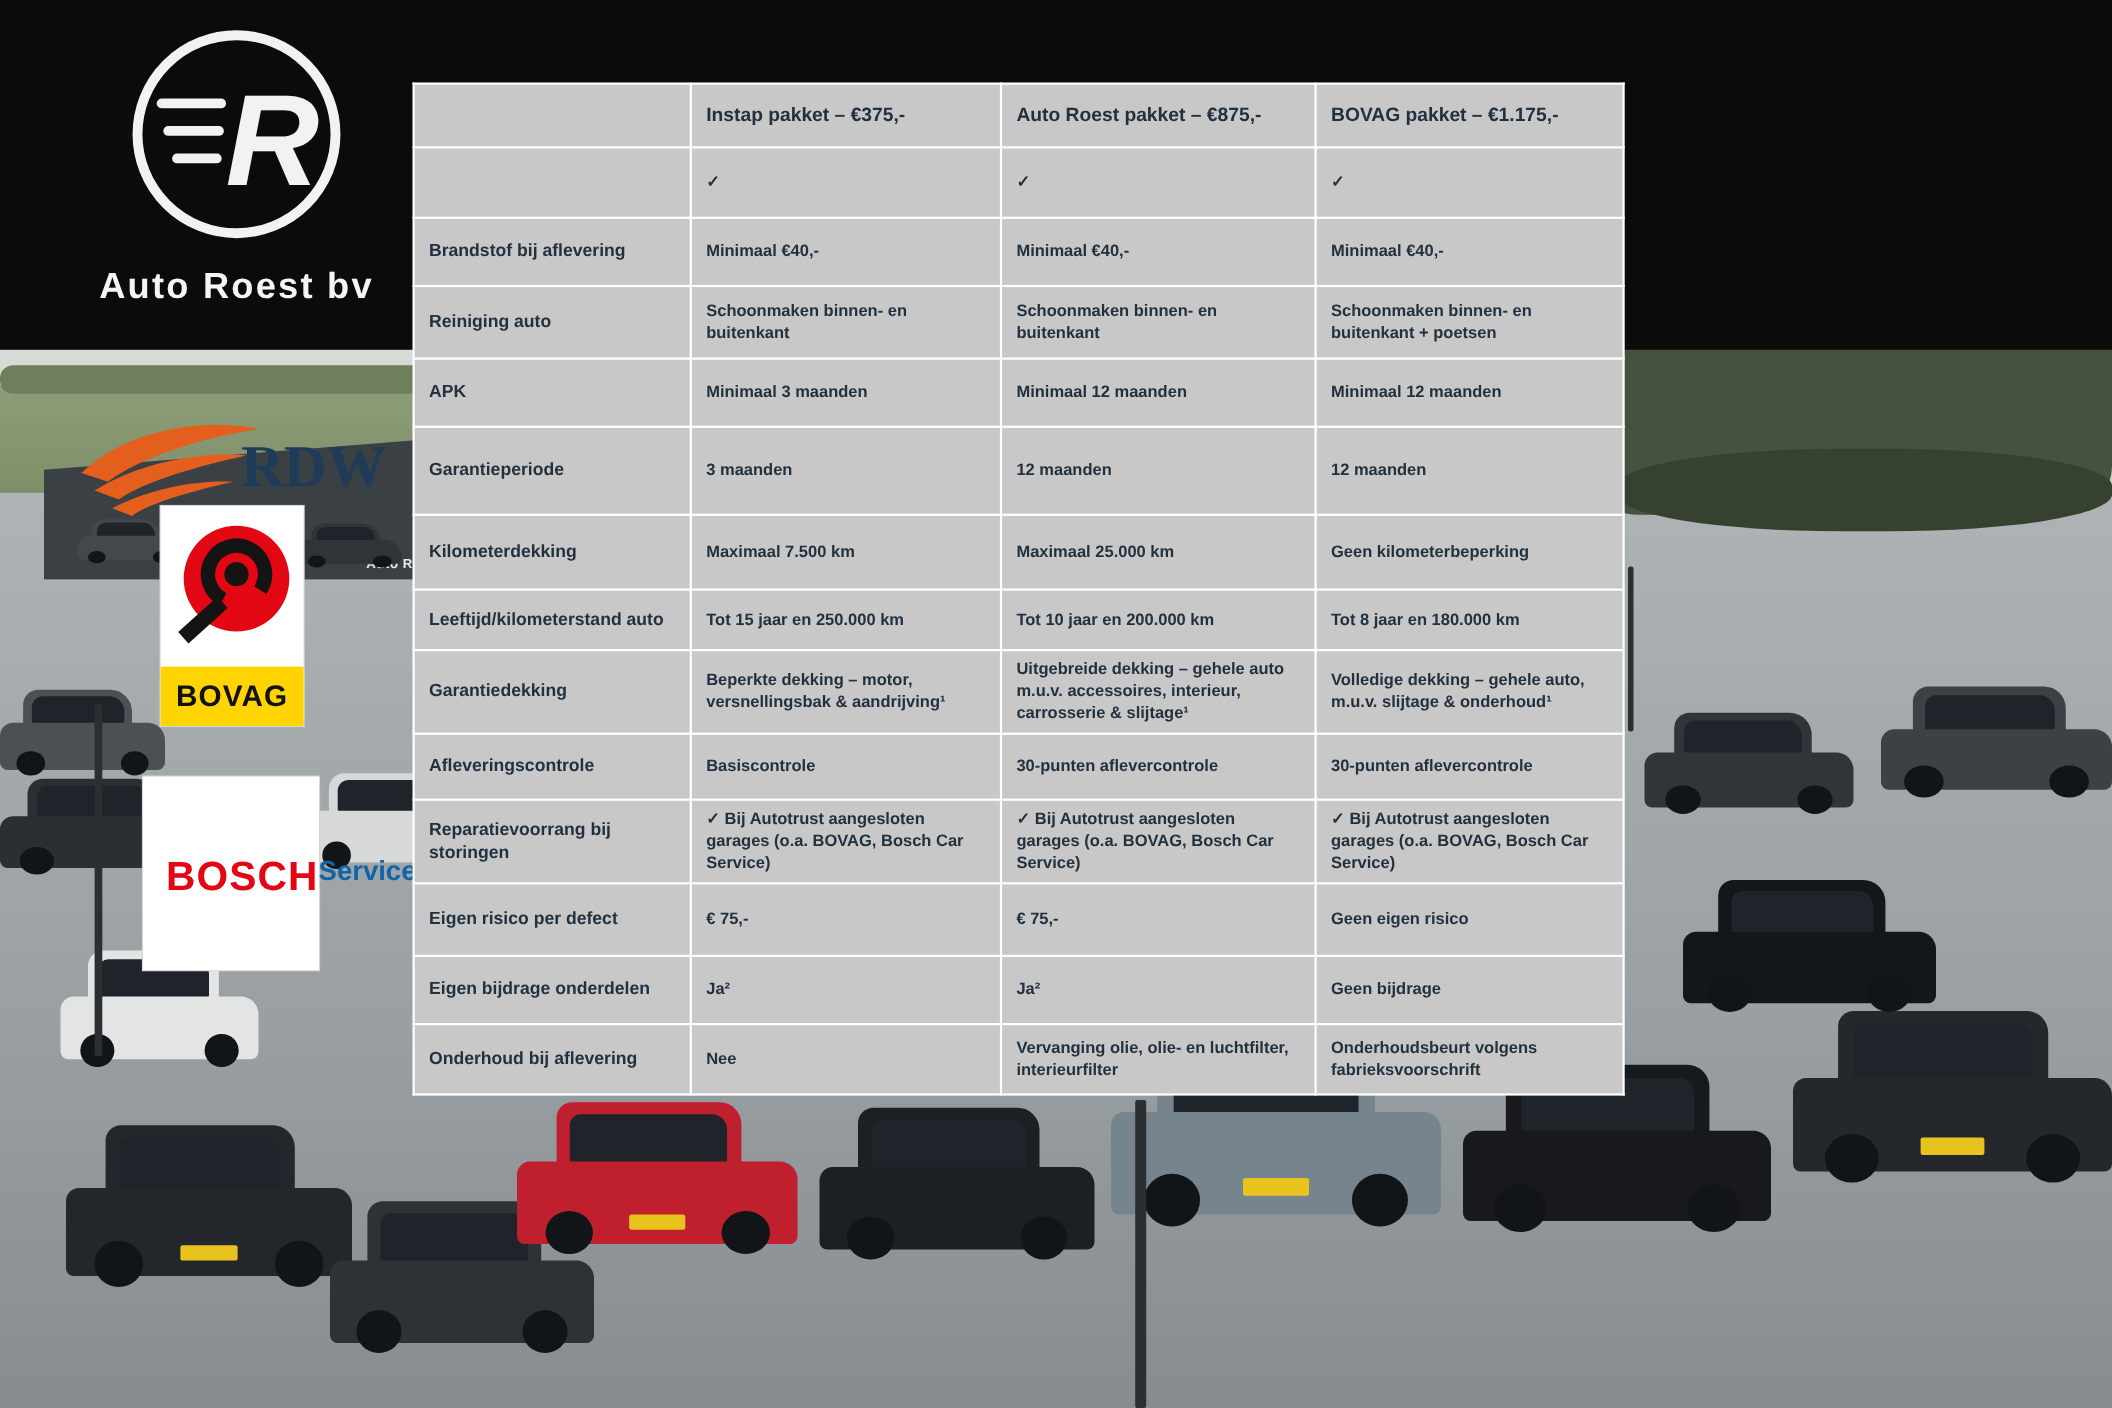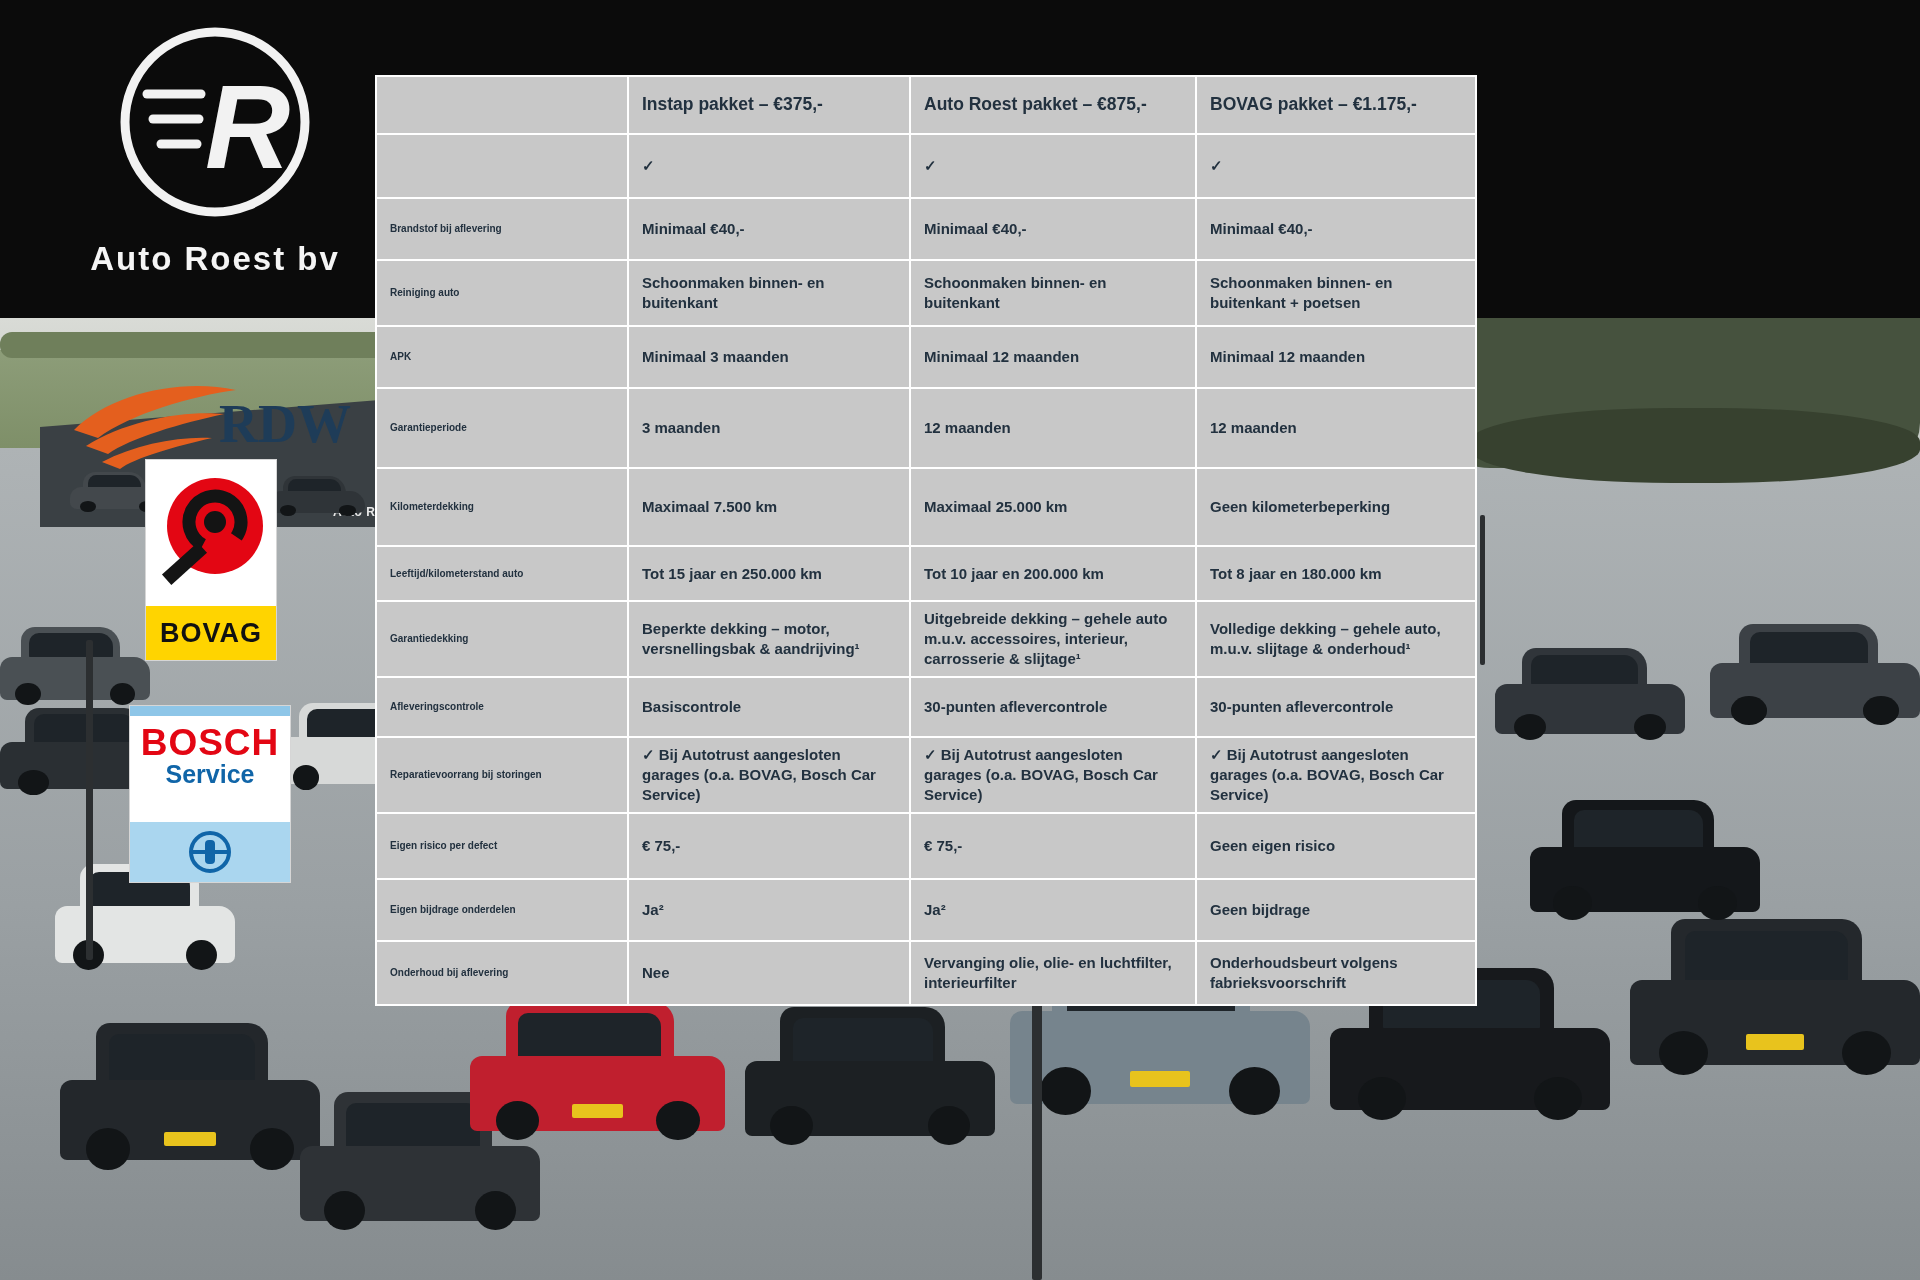--- a/index.html
+++ b/index.html
@@ -34,35 +34,35 @@
   .brand-name { margin-top:8px; color:#f5f5f5; font-size:33px; font-weight:bold; letter-spacing:2px; }
 
   
   .rdw { position:absolute; left:68px; top:332px; display:flex; align-items:center; z-index:4;margin-top:42px; }
   .rdw-text { font-family:"Liberation Serif", serif; font-weight:bold; font-size:54px; color:#1e3c58; margin-left:-24px; }
 
   .bovag { position:absolute; left:146px; top:460px; width:130px; height:200px; background:#ffffff; z-index:4; display:flex; flex-direction:column; align-items:center; box-shadow:0 0 0 1px #d6d6d6; }
   .bovag svg { margin-top:12px; }
   .bovag-band { margin-top:auto; width:100%; height:54px; background:#ffd400; color:#111; font-weight:bold; font-size:27px; display:flex; align-items:center; justify-content:center; letter-spacing:1px; }
 
-  .bosch { position:absolute; left:130px; top:706px; width:160px; height:176px; background:#ffffff; z-index:4; display:flex; flex-direction:column; align-items:center; box-shadow:0 0 0 1px #d6d6d6; }
+  .bosch { position:absolute; left:130px; top:706px; width:160px; height:176px; background:#ffffff; z-index:4; display:flex; flex-direction:row; align-items:center; box-shadow:0 0 0 1px #d6d6d6;padding-left:21px; }
   .bosch-top { width:100%; height:10px; background:#8ec6e8; }
   .bosch-name { color:#e30613; font-weight:bold; font-size:37px; letter-spacing:1px; margin-top:6px; }
   .bosch-service { color:#1065a8; font-weight:bold; font-size:25px; margin-top:-4px; }
   .bosch-bottom { margin-top:auto; width:100%; height:60px; background:#aad6ef; display:flex; align-items:center; justify-content:center; }
 
   
   .tablewrap { position:absolute; left:375px; top:75px; z-index:10; }
   table.pkg { border-collapse:collapse; table-layout:fixed; width:1100px; }
   table.pkg th, table.pkg td {
     border:2px solid #ffffff; background:#c8c8c8; vertical-align:middle;
     text-align:left; color:#22313f; font-weight:bold; padding:6px 13px; line-height:1.32;
   }
   table.pkg th { font-size:17.5px; }
-  table.pkg td.lbl { font-size:10px; }
+  table.pkg td.lbl { font-size:16px; }
   table.pkg td.val { font-size:15px; }
 </style>
 </head>
 <body>
 
 <div class="screen">
 
   <div class="photo">
     <div class="sky"></div>
     <div class="grass"></div>
@@ -286,21 +286,21 @@
             <td class="val">Minimaal 3 maanden</td>
             <td class="val">Minimaal 12 maanden</td>
             <td class="val">Minimaal 12 maanden</td>
           </tr>
           <tr style="height: 80px;">
             <td class="lbl">Garantieperiode</td>
             <td class="val">3 maanden</td>
             <td class="val">12 maanden</td>
             <td class="val">12 maanden</td>
           </tr>
-          <tr style="height: 78px;">
+          <tr style="height: 68px;">
             <td class="lbl">Kilometerdekking</td>
             <td class="val">Maximaal 7.500 km</td>
             <td class="val">Maximaal 25.000 km</td>
             <td class="val">Geen kilometerbeperking</td>
           </tr>
           <tr style="height: 55px;">
             <td class="lbl">Leeftijd/kilometerstand auto</td>
             <td class="val">Tot 15 jaar en 250.000 km</td>
             <td class="val">Tot 10 jaar en 200.000 km</td>
             <td class="val">Tot 8 jaar en 180.000 km</td>

